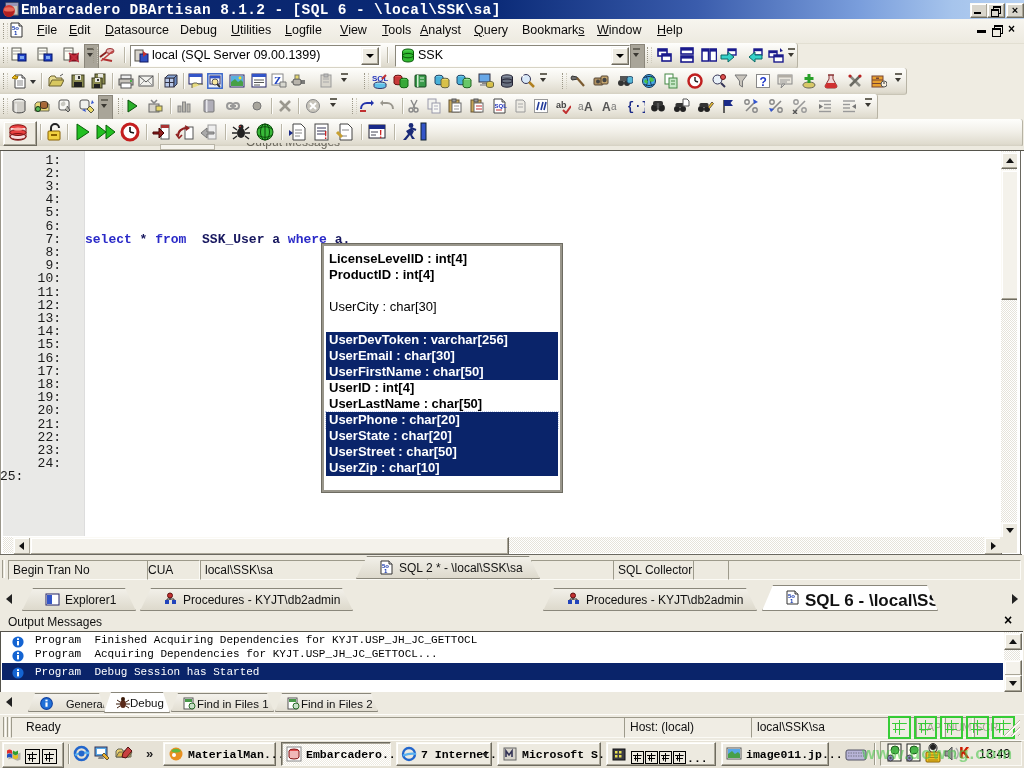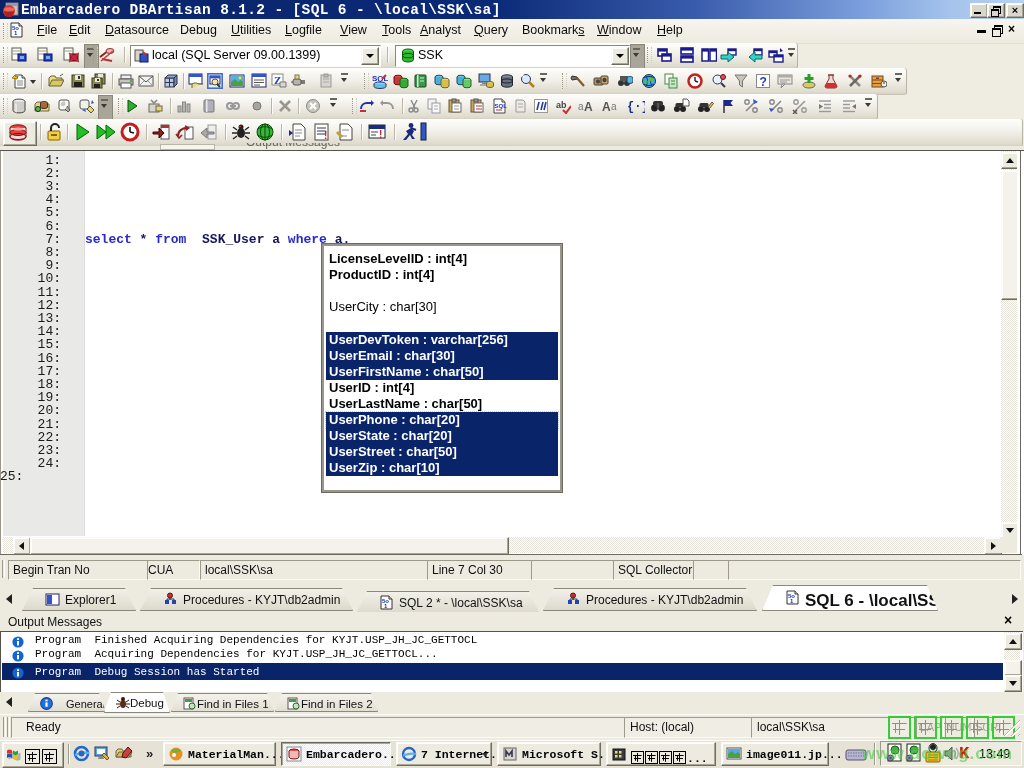--- a/index.html
+++ b/index.html
@@ -751,21 +751,21 @@
   </div>
 <div class="ab" style="left:140px;top:588px;width:213px;height:23px;clip-path:polygon(11px 0,calc(100% - 11px) 0,100% 100%,0 100%);background:linear-gradient(#F2F0E9,#DDD9CC);border:1px solid #8A877B;box-sizing:border-box">
 <div class="ab" style="left:22px;top:3px"><svg width="15" height="15" viewBox="0 0 15 15">
         <circle cx="7" cy="3.5" r="2.5" fill="#C03030" stroke="#601010"></circle>
         <rect x="2" y="8" width="4" height="4" fill="#2244BB"></rect>
         <rect x="9" y="8" width="4" height="4" fill="#2244BB"></rect>
         <path d="M7 6v2M4 8V7h7v1" stroke="#333" fill="none"></path>
       </svg></div>
 <div class="ab" style="left:42px;top:4px;font-size:12px;font-weight:normal;color:#111;white-space:nowrap">Procedures - KYJT\db2admin</div>
   </div>
-<div class="ab" style="left:356px;top:591px;width:184px;height:23px;clip-path:polygon(11px 0,calc(100% - 11px) 0,100% 100%,0 100%);background:linear-gradient(#F2F0E9,#DDD9CC);border:1px solid #8A877B;box-sizing:border-box">
+<div class="ab" style="left:356px;top:556px;width:184px;height:23px;clip-path:polygon(11px 0,calc(100% - 11px) 0,100% 100%,0 100%);background:linear-gradient(#F2F0E9,#DDD9CC);border:1px solid #8A877B;box-sizing:border-box">
 <div class="ab" style="left:22px;top:3px"><svg width="15" height="15" viewBox="0 0 15 15">
         <path d="M2 1h8l3 3v10H2z" fill="#FFF" stroke="#333"></path>
         <path d="M10 1v3h3" fill="#DDD" stroke="#333"></path>
         <text x="3" y="8" font-size="6" font-weight="bold" fill="#1133AA" font-family="Liberation Sans">5o</text>
         <text x="5" y="13" font-size="6" font-weight="bold" fill="#1133AA" font-family="Liberation Sans">1</text>
       </svg></div>
 <div class="ab" style="left:42px;top:4px;font-size:12px;font-weight:normal;color:#111;white-space:nowrap">SQL 2 * - \local\SSK\sa</div>
   </div>
 <div class="ab" style="left:543px;top:588px;width:214px;height:23px;clip-path:polygon(11px 0,calc(100% - 11px) 0,100% 100%,0 100%);background:linear-gradient(#F2F0E9,#DDD9CC);border:1px solid #8A877B;box-sizing:border-box">
 <div class="ab" style="left:22px;top:3px"><svg width="15" height="15" viewBox="0 0 15 15">

